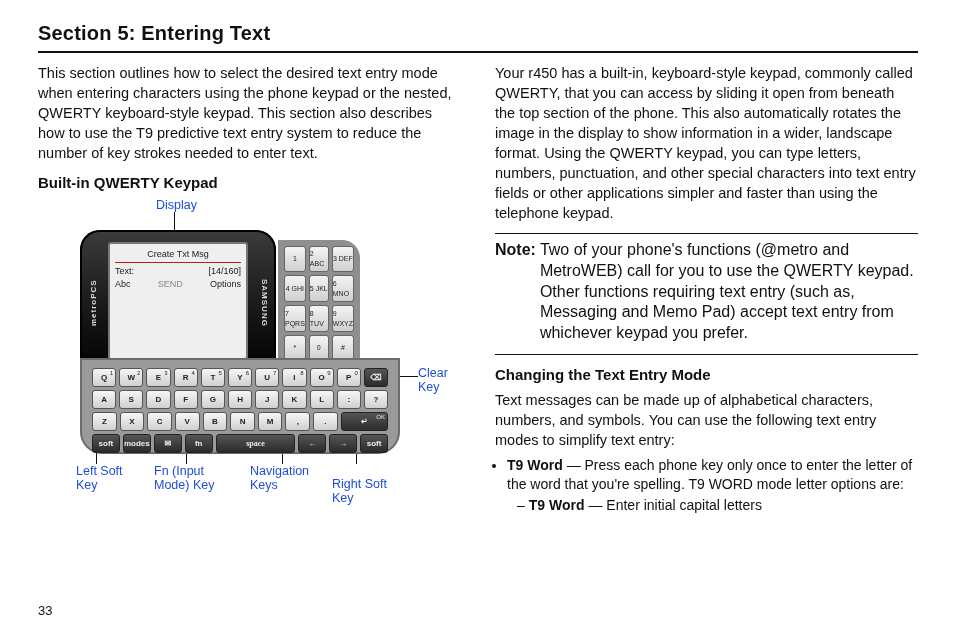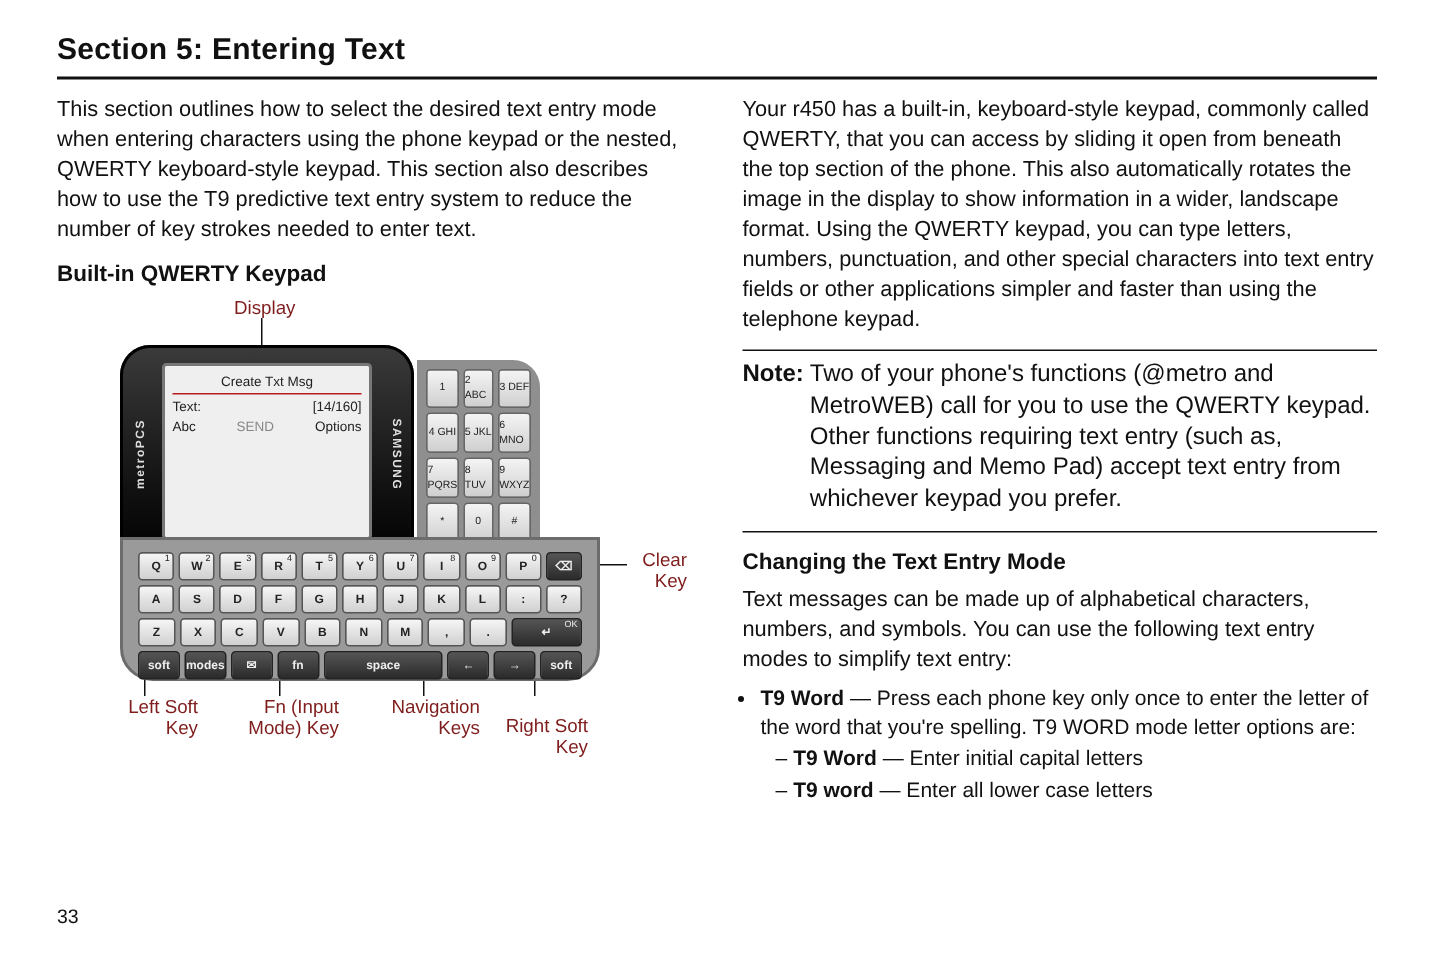--- a/index.html
+++ b/index.html
@@ -73,22 +73,22 @@
   .figwrap {
     position: relative;
     width: 420px;
     height: 300px;
     margin: 2px 0 0 -2px;
   }
   .callout {
     position: absolute;
     font-size: 12.5px;
     line-height: 1.15;
-    color: #7f1d1d;
-    text-align: right;
+    color: #1d4ed8;
+    text-align: left;
   }
   .line {
     position: absolute;
     background: #111;
   }
 
   .phone {
     position: absolute;
     left: 44px;
     top: 32px;
@@ -190,21 +190,21 @@
     font-size: 8px;
     font-weight: 700;
     color: #222;
     display: flex;
     align-items: center;
     justify-content: center;
     position: relative;
   }
   .key .sup { position: absolute; top: 0; right: 2px; font-size: 6px; font-weight: 400; }
   .key.wide { flex: 2 1 0; }
-  .key.space { flex: 3 1 0; }
+  .key.space { flex: 3 1 0; font-family: Liberation Serif, serif; }
   .key.dark { background: linear-gradient(180deg,#555,#2b2b2b); color: #eee; border-color:#222;}
 </style>
 </head>
 <body>
 
 <div class="page">
 
   <div class="section-title">Section 5: Entering Text</div>
   <hr class="hr">
 
@@ -331,21 +331,20 @@
       <hr class="note-rule">
 
       <div class="subhead">Changing the Text Entry Mode</div>
       <p style="margin:2px 0 4px 0;">Text messages can be made up of alphabetical characters, numbers, and symbols. You can use the following text entry modes to simplify text entry:</p>
 
       <ul class="bullets">
         <li>
           <span class="b">T9 Word</span><span> — Press each phone key only once to enter the letter of the word that you're spelling. T9 WORD mode letter options are:</span>
           <div class="sub-dashes">
             <div><span class="dash">–</span><span class="b">T9 Word</span><span> — Enter initial capital letters</span></div>
-            <div><span class="dash">–</span><span class="b">T9 word</span><span> — Enter all lower case letters</span></div>
           </div>
         </li>
       </ul>
     </div>
 
   </div>
 
   <div class="pagenum">33</div>
 </div>
 

